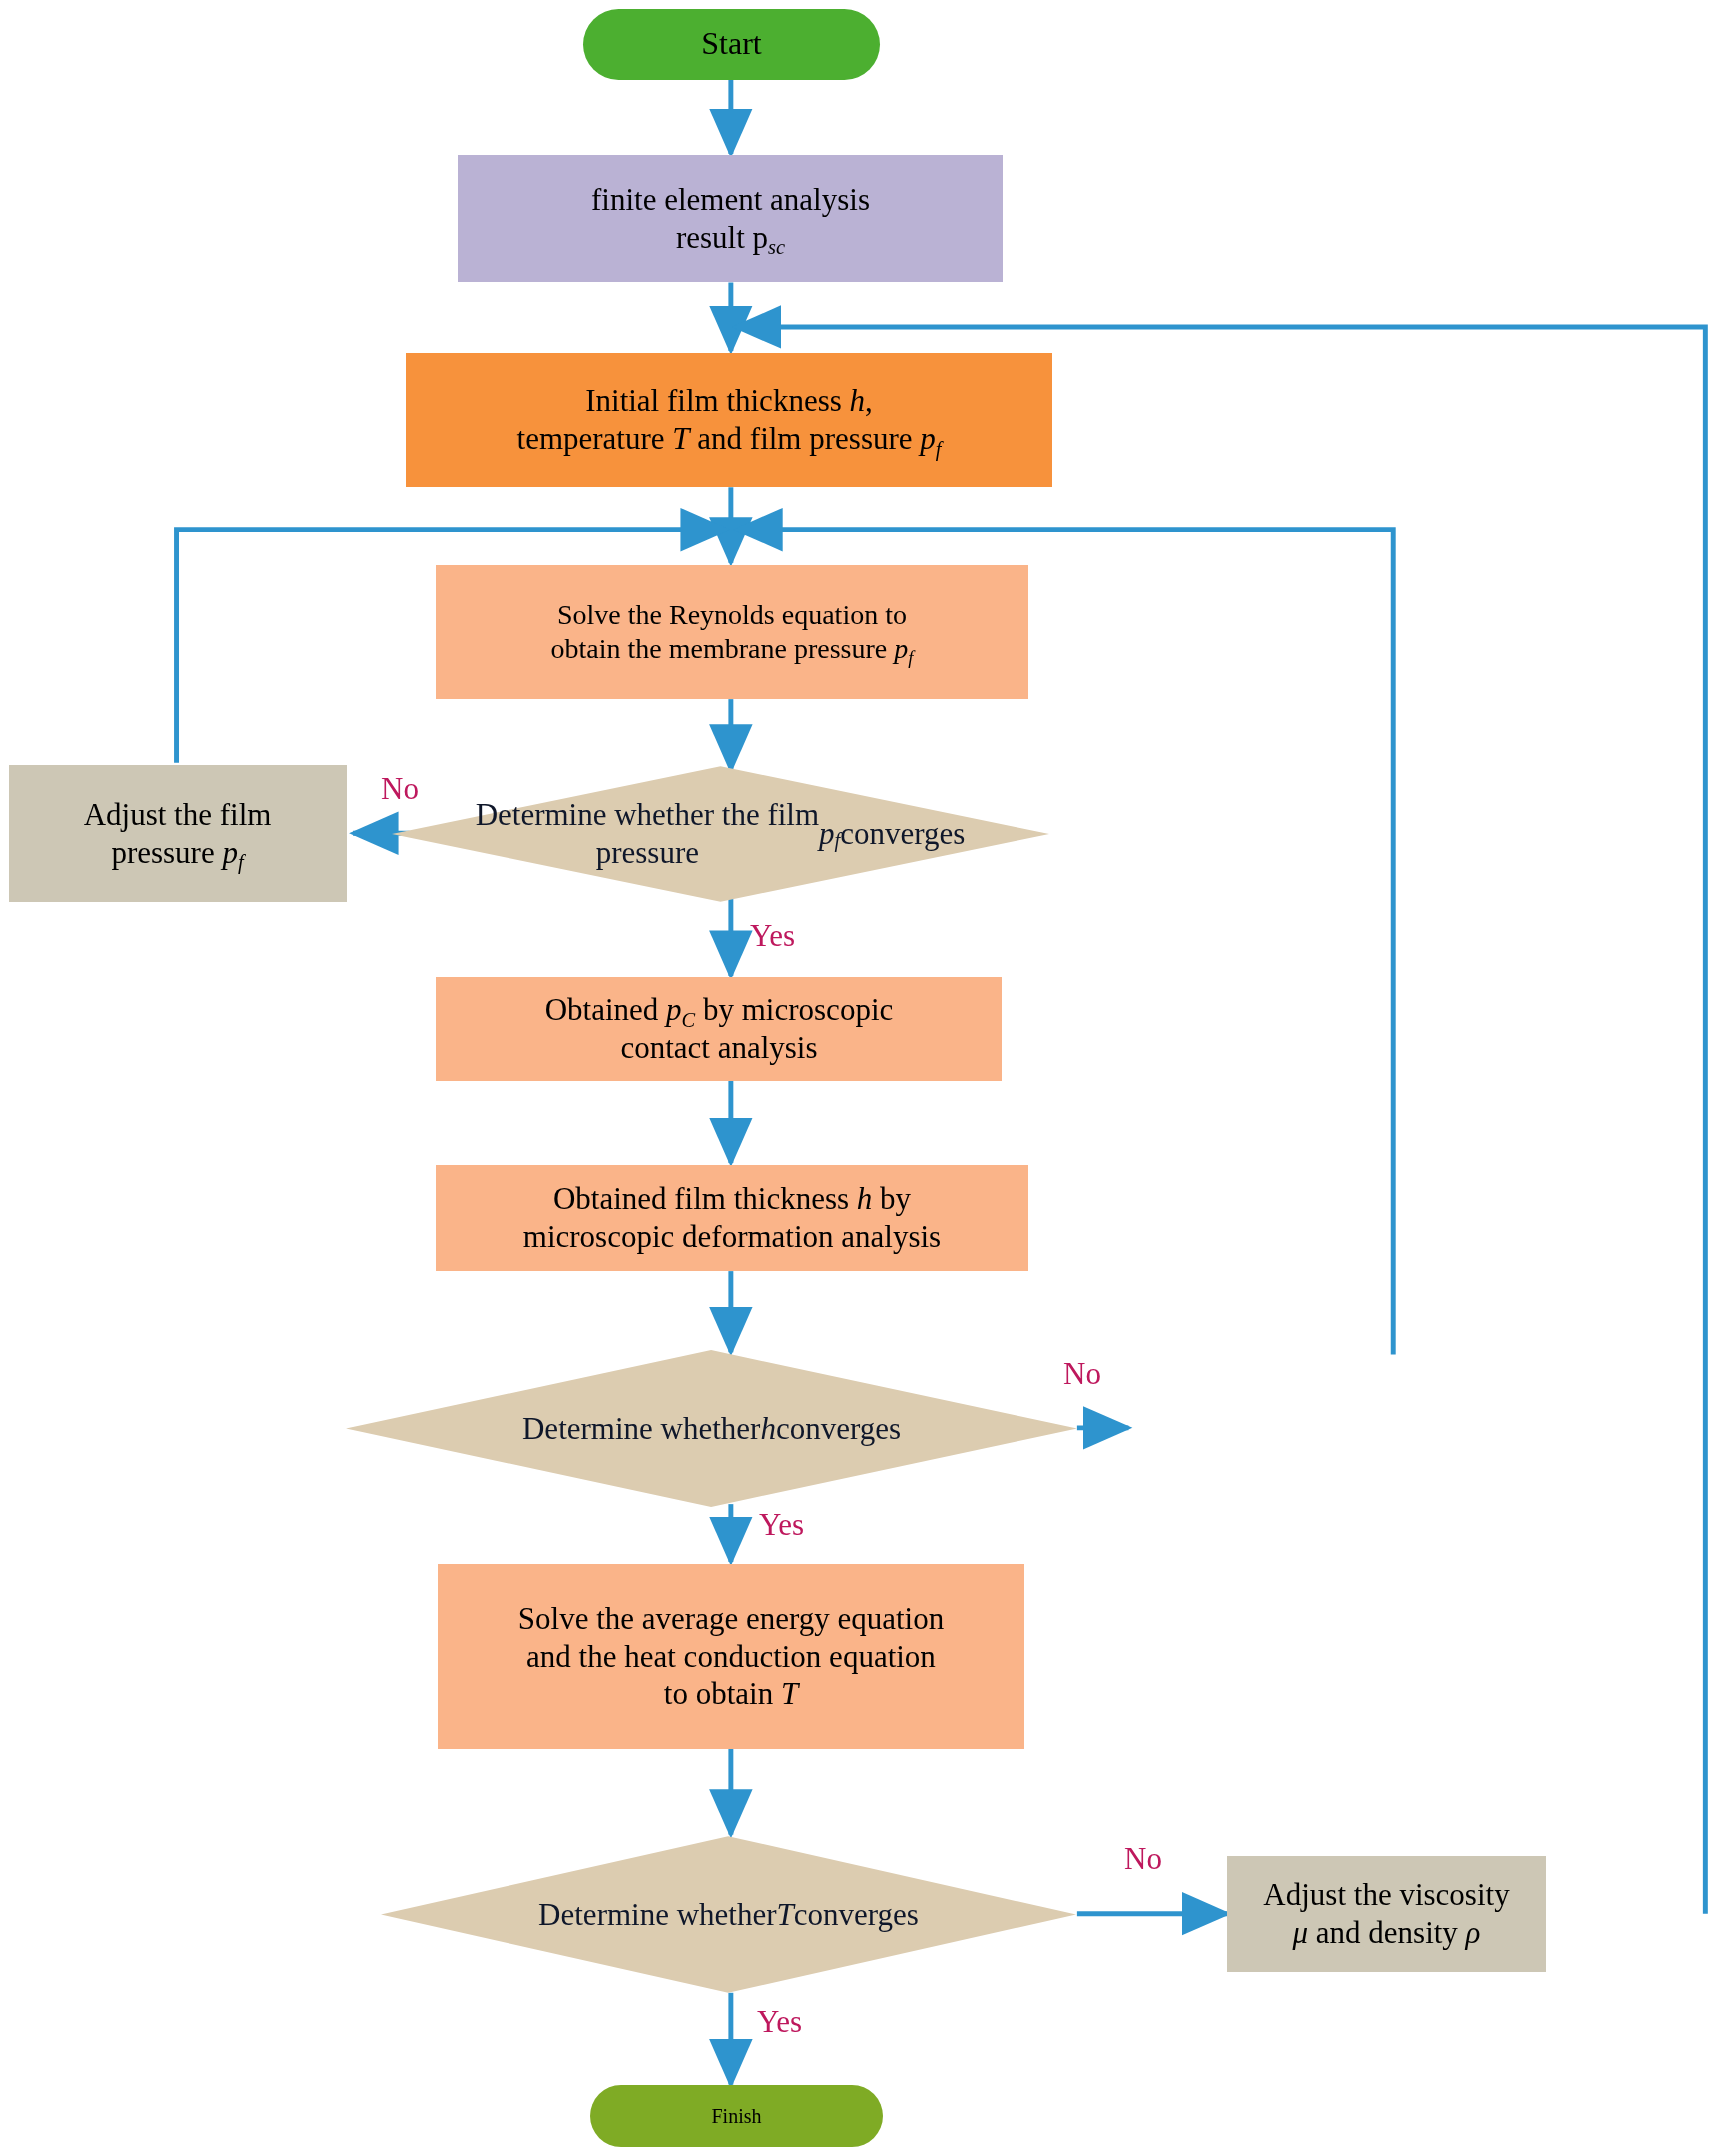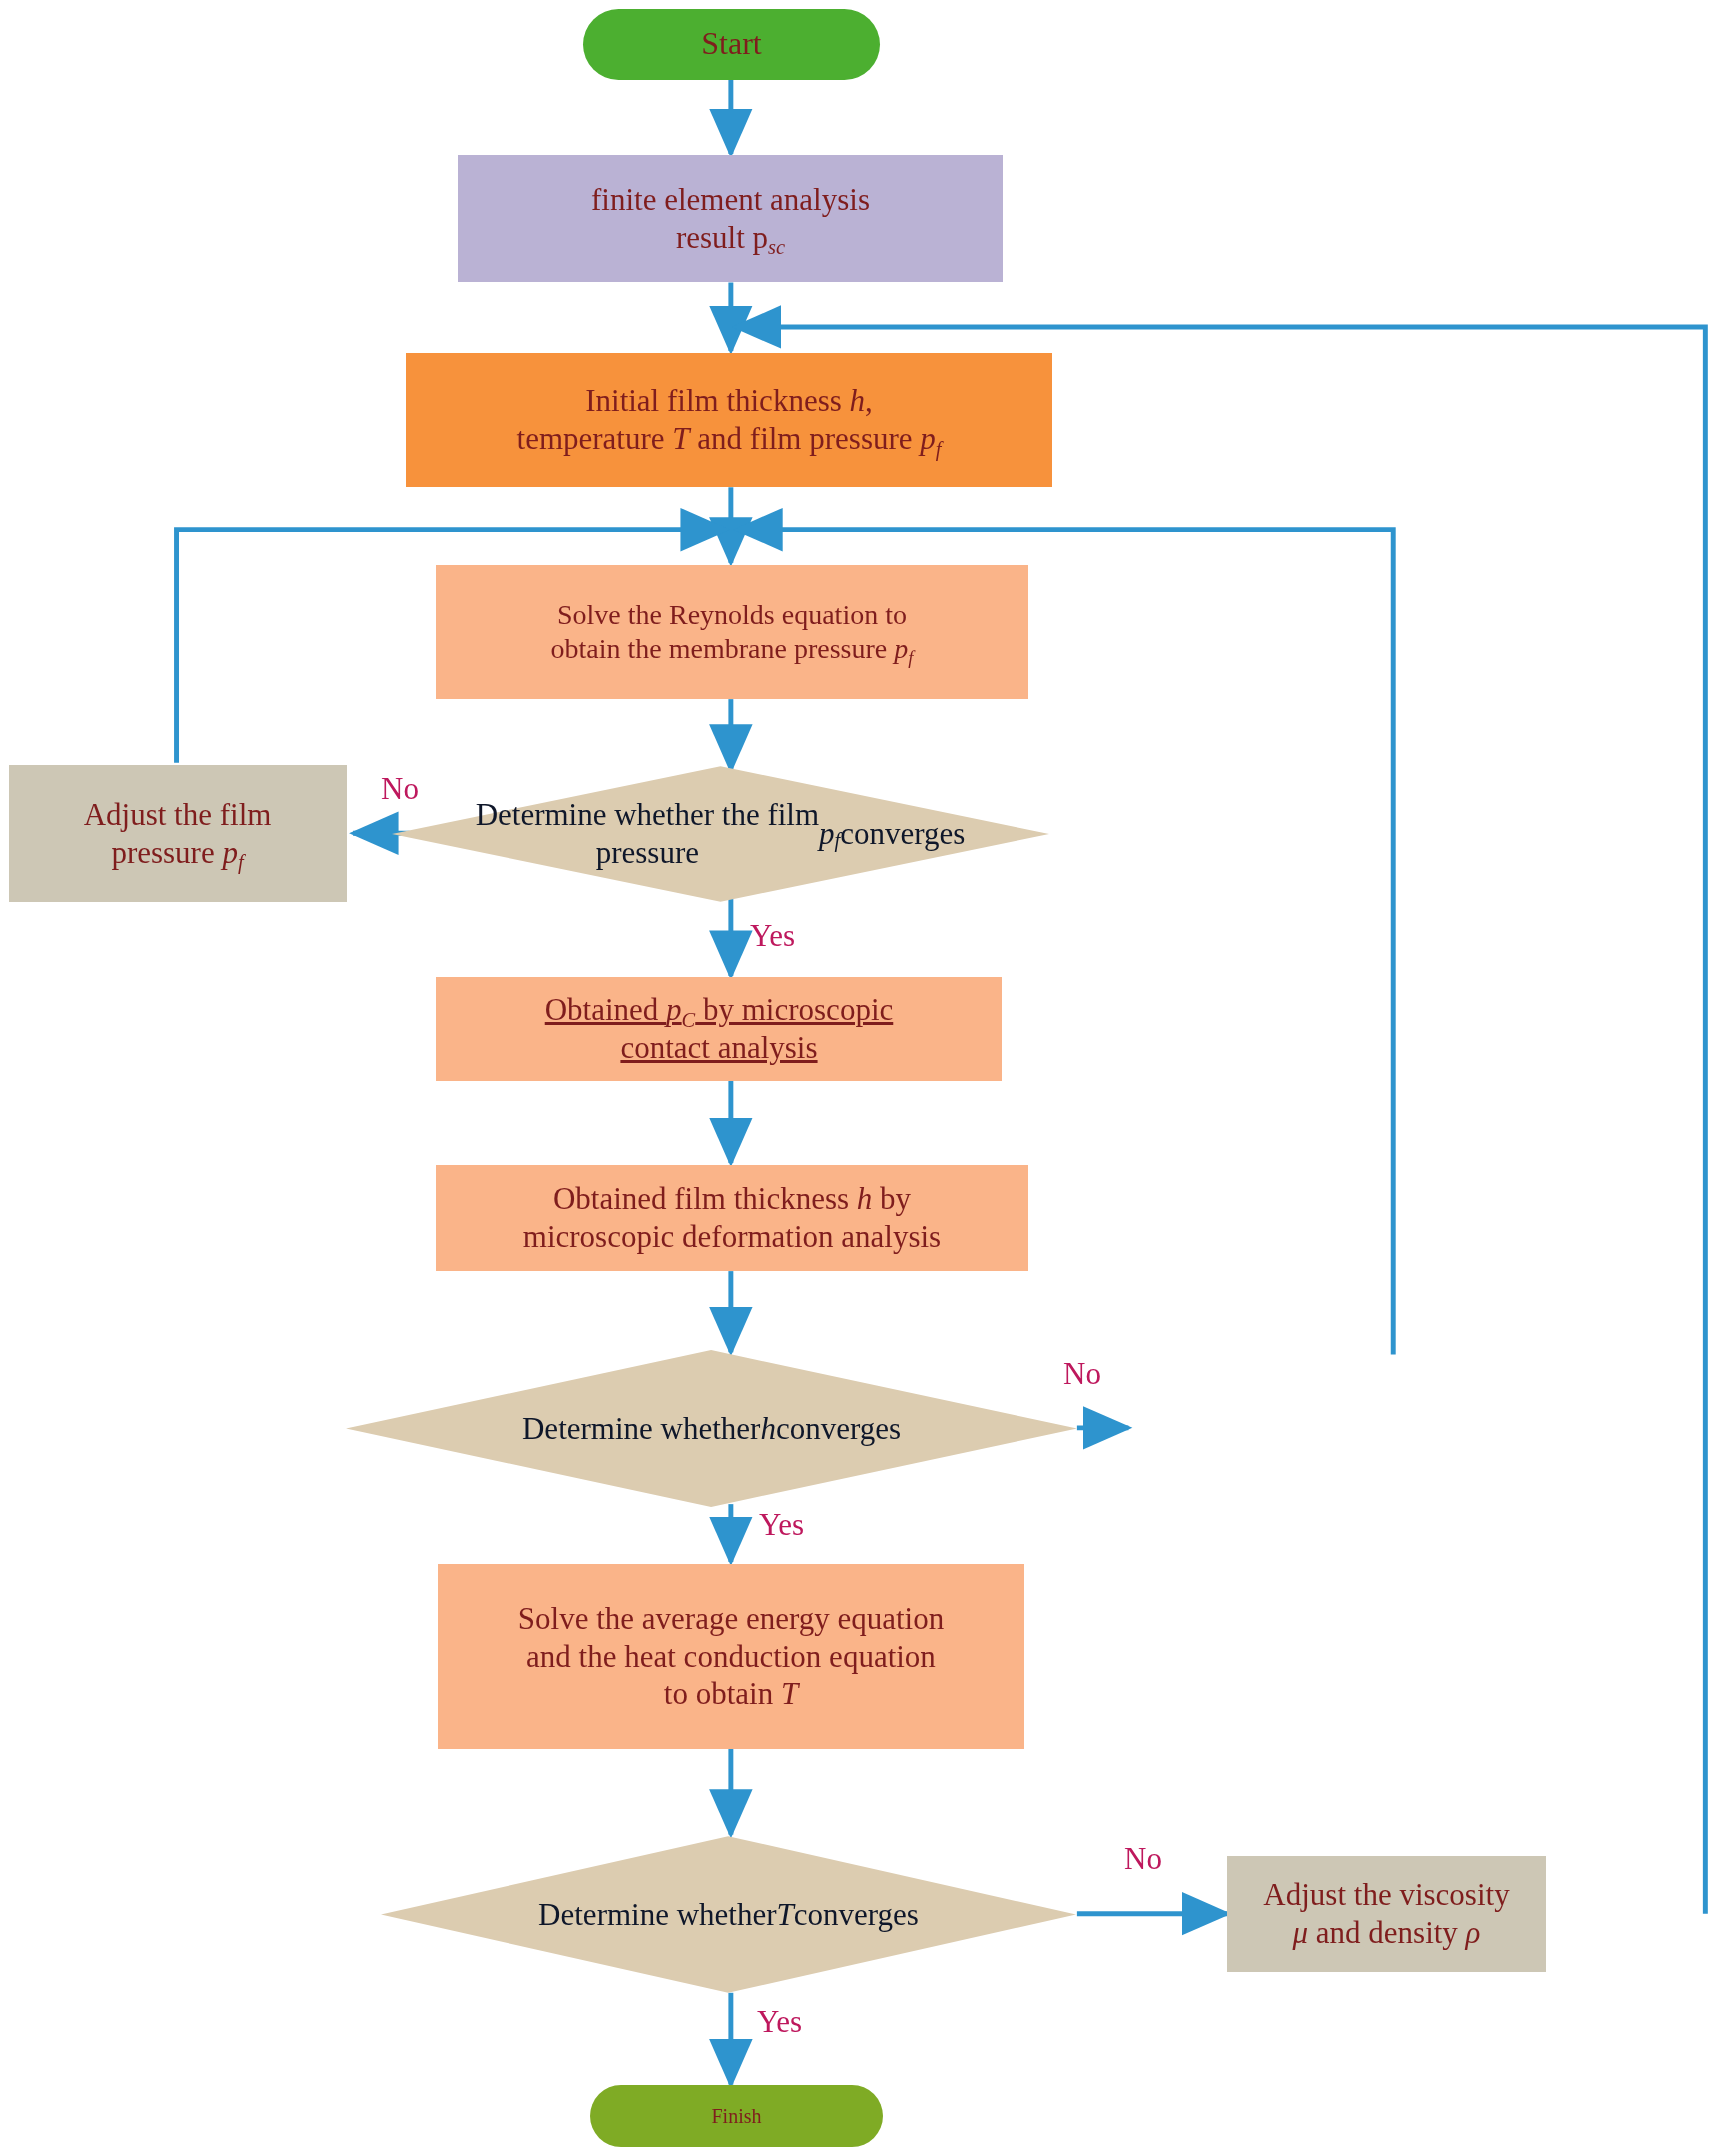--- a/index.html
+++ b/index.html
@@ -1,20 +1,20 @@
 <!DOCTYPE html>
 <html style="font-size:11.3px"><head>
 <meta charset="utf-8">
 <style>
   html,body{margin:0;padding:0;background:#ffffff;}
   body{width:1723px;height:2151px;font-family:"Liberation Serif",serif;}
   #stage{position:relative;width:1723px;height:2151px;overflow:hidden;background:#fff;}
   svg#wires{position:absolute;left:0;top:0;width:1723px;height:2151px;}
   .node{position:absolute;display:flex;align-items:center;justify-content:center;text-align:center;
-        font-family:"Liberation Serif",serif;color:#7f1d1d;line-height:1.22;box-sizing:border-box;}
+        font-family:"Liberation Serif",serif;color:#000000;line-height:1.22;box-sizing:border-box;}
   .node .txt{display:block;padding:0 7px;}
   .term{border-radius:42px;}
   .lbl{position:absolute;font-family:"Liberation Serif",serif;color:#be185d;white-space:nowrap;}
   sub{font-size:0.66em;vertical-align:baseline;position:relative;top:0.33em;font-style:italic;}
   .diamond{position:absolute;}
   .diamond .dtxt{position:absolute;left:0;top:0;width:100%;height:100%;
       display:flex;align-items:center;justify-content:center;text-align:center;
       font-family:"Liberation Serif",serif;color:#0f172a;line-height:1.22;}
 </style>
 </head>
@@ -65,21 +65,21 @@
   </div>
 
   <div class="node" style="left:436px;top:565px;width:592px;height:134px;background:#FAB489;font-size:28px;">
     <span class="txt">Solve the Reynolds equation to<br>obtain the membrane pressure <i>p</i><sub>f</sub></span>
   </div>
 
   <div class="node" style="left:8.5px;top:765px;width:338px;height:137px;background:#CDC7B5;font-size:31px;">
     <span class="txt">Adjust the film<br>pressure <i>p</i><sub>f</sub></span>
   </div>
 
-  <div class="node" style="left:436px;top:977px;width:566px;height:104px;background:#FAB489;font-size:31px;text-decoration:underline;">
+  <div class="node" style="left:436px;top:977px;width:566px;height:104px;background:#FAB489;font-size:31px;">
     <span class="txt">Obtained <i>p</i><sub>C</sub> by microscopic<br>contact analysis</span>
   </div>
 
   <div class="node" style="left:436px;top:1165px;width:592px;height:106px;background:#FAB489;font-size:31px;">
     <span class="txt">Obtained film thickness <i>h</i> by<br>microscopic deformation analysis</span>
   </div>
 
 
   <div class="node" style="left:438px;top:1564px;width:586px;height:185px;background:#FAB489;font-size:31px;">
     <span class="txt">Solve the average energy equation<br>and the heat conduction equation<br>to obtain  <i>T</i></span>

